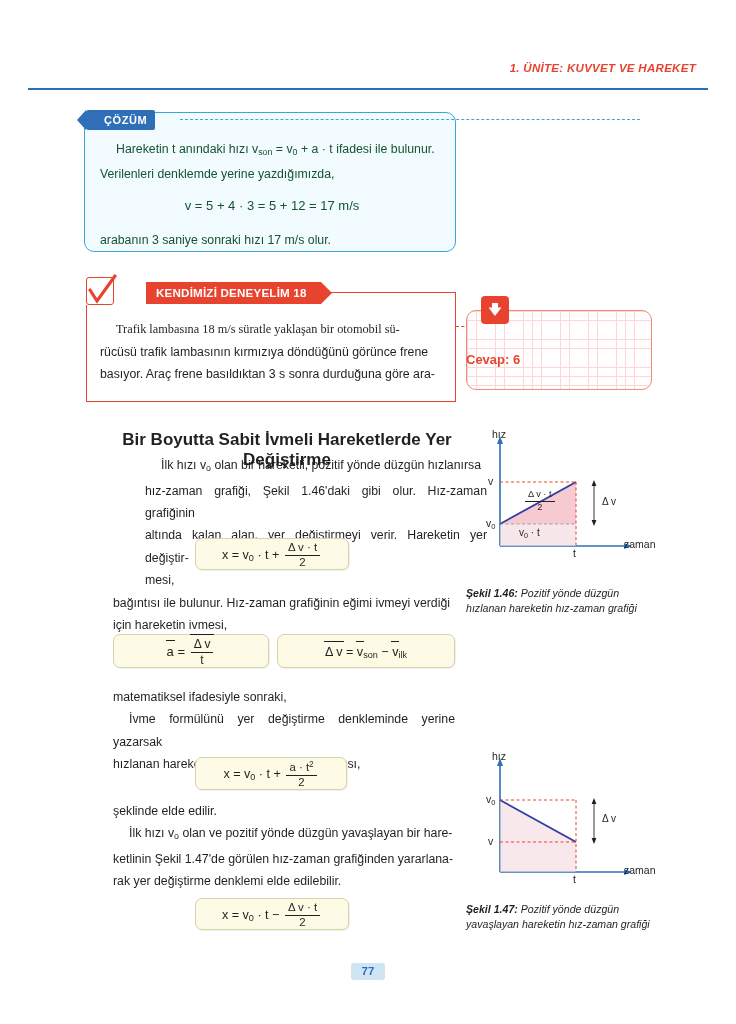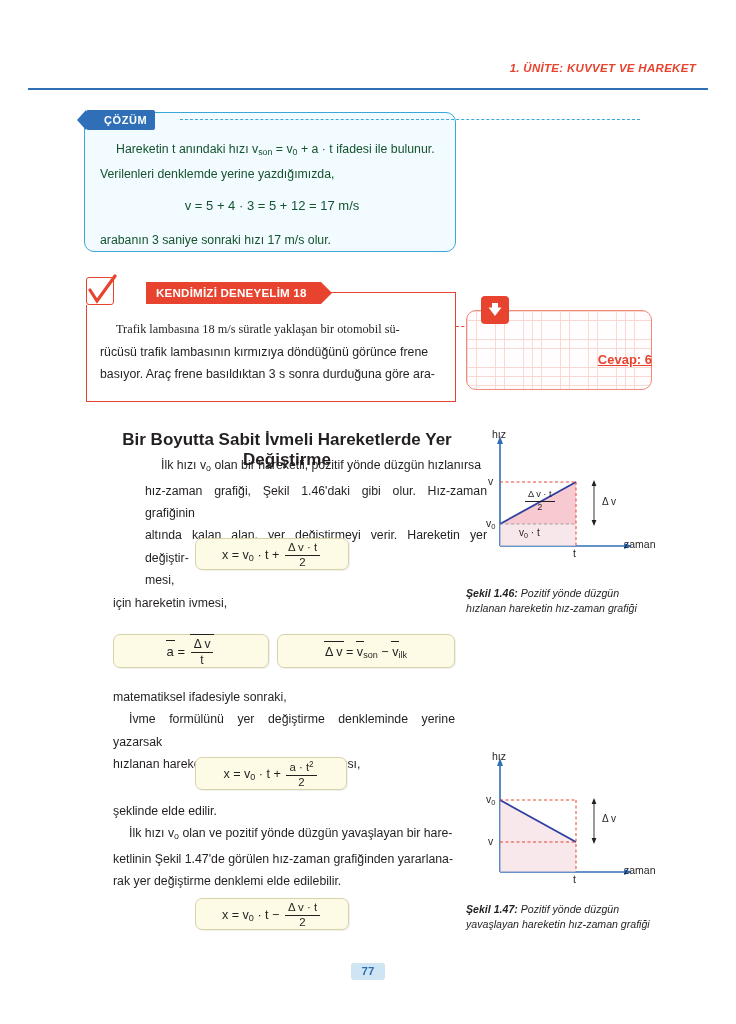--- a/index.html
+++ b/index.html
@@ -198,25 +198,24 @@
     background:
       repeating-linear-gradient(to right, #fbd9d3 0 0.7px, transparent 0.7px 9.3px),
       repeating-linear-gradient(to bottom, #fbd9d3 0 0.7px, transparent 0.7px 9.3px),
       #fffdfd;
   }
   .cevap-label {
     position: absolute;
     left: 466px;
     top: 352px;
     width: 186px;
-    text-align: right;
+    text-align: left;
     font-size: 13px;
     font-weight: bold;
     color: #e8432f;
-    text-decoration: underline;
   }
   .cevap-arrow {
     position: absolute;
     left: 481px;
     top: 310px;
     width: 28px;
     height: 28px;
     background: #e8432f;
     border-radius: 4px;
     transform: translateY(-14px);
@@ -365,20 +364,21 @@
 
   <div class="fbox" style="left:195px; top:538px; width:154px; height:32px; line-height:32px; font-size:12.6px;">
     <span>x = v</span><span class="sub">0</span><span> · t +</span>
     <span class="frac" style="font-size:11.4px;">
       <span class="num">Δ v · t</span>
       <span class="den">2</span>
     </span>
   </div>
 
   <div class="col-left p2">
+    <div>bağıntısı ile bulunur. Hız-zaman grafiğinin eğimi ivmeyi verdiği</div>
     <div>için hareketin ivmesi,</div>
   </div>
 
   <div class="fbox" style="left:113px; top:634px; width:156px; height:34px; line-height:34px; font-size:13px;">
     <span class="vec">a</span>
     <span>=</span>
     <span class="frac" style="font-size:12px;">
       <span class="num vec">Δ v</span>
       <span class="den">t</span>
     </span>

